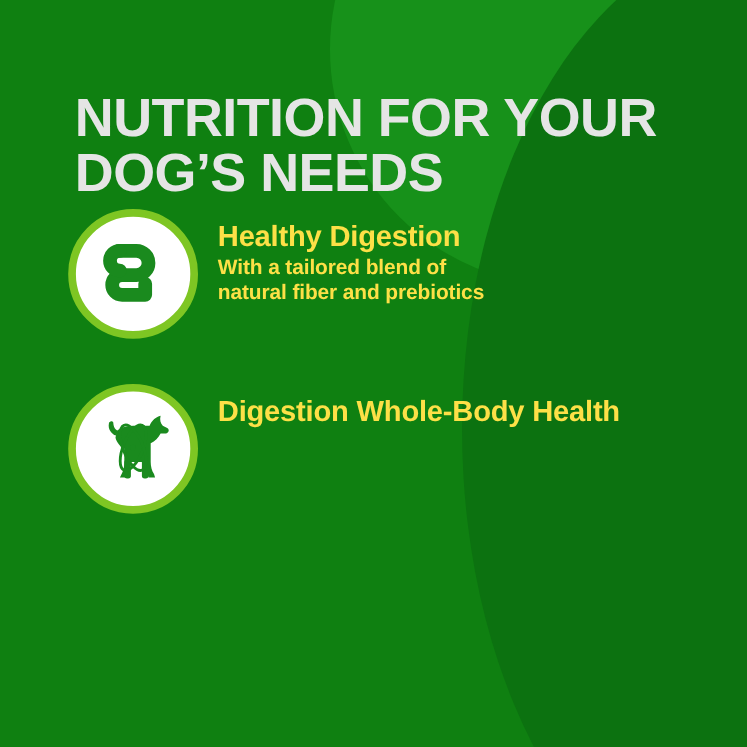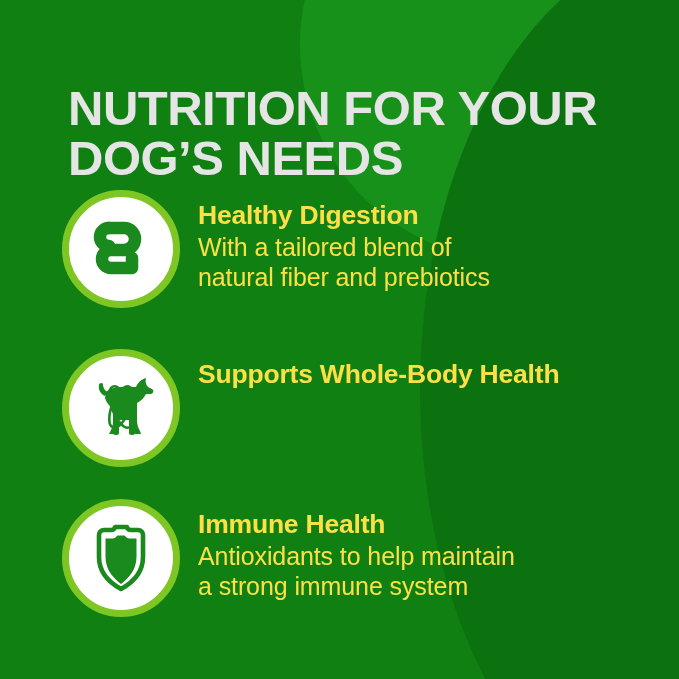--- a/index.html
+++ b/index.html
@@ -117,22 +117,22 @@
     padding-top: 10px;
     color: #fde047;
   }
   .benefit-title {
     font-size: 26.5px;
     font-weight: bold;
     line-height: 1.16;
     letter-spacing: -0.2px;
   }
   .benefit-desc {
-    font-size: 25px;
-    font-weight: normal;
+    font-size: 19px;
+    font-weight: bold;
     line-height: 1.23;
     letter-spacing: -0.1px;
     white-space: pre-line;
     margin-top: 1px;
   }
 </style>
 </head>
 <body>
 
 <div id="panel">
@@ -197,49 +197,19 @@
 
             <g fill="none" stroke="#1a8a1e" stroke-width="2.6">
               <ellipse cx="41" cy="37" rx="9" ry="22" transform="rotate(22 41 37)"></ellipse>
               <ellipse cx="41" cy="37" rx="9" ry="22" transform="rotate(-22 41 37)"></ellipse>
             </g>
             <circle cx="41" cy="37" r="2.6" fill="#1a8a1e"></circle>
           </svg>
         </span>
       </div>
       <div class="benefit-text">
-        <div class="benefit-title">Supports Whole-Body Health</div>
+        <div class="benefit-title">Digestion Whole-Body Health</div>
       </div>
     </div>
 
-    <div class="benefit-row" id="row-2">
-      <div class="icon-badge">
-        <span>
-          <svg width="70" height="78" viewBox="0 0 70 78" aria-hidden="true">
-
-            <path d="M13 16
-                     a5 5 0 0 1 5-5
-                     h7 a4 4 0 0 0 4-3
-                     h12 a4 4 0 0 0 4 3
-                     h7 a5 5 0 0 1 5 5
-                     v22
-                     c0 16-11 26-22 32
-                     C24 64 13 54 13 38 Z" fill="none" stroke="#1a8a1e" stroke-width="4.6" stroke-linejoin="round"></path>
-
-            <path d="M19.5 19.5
-                     h7 a7 7 0 0 0 5-3
-                     h7 a7 7 0 0 0 5 3
-                     h7
-                     v18.5
-                     c0 13.5-9 22-15.5 27
-                     C28.5 60 19.5 51.5 19.5 38 Z" fill="#1a8a1e"></path>
-          </svg>
-        </span>
-      </div>
-      <div class="benefit-text">
-        <div class="benefit-title">Immune Health</div>
-        <div class="benefit-desc">Antioxidants to help maintain
-a strong immune system</div>
-      </div>
-    </div>
 
   </div>
 </div>
 
 </body></html>

